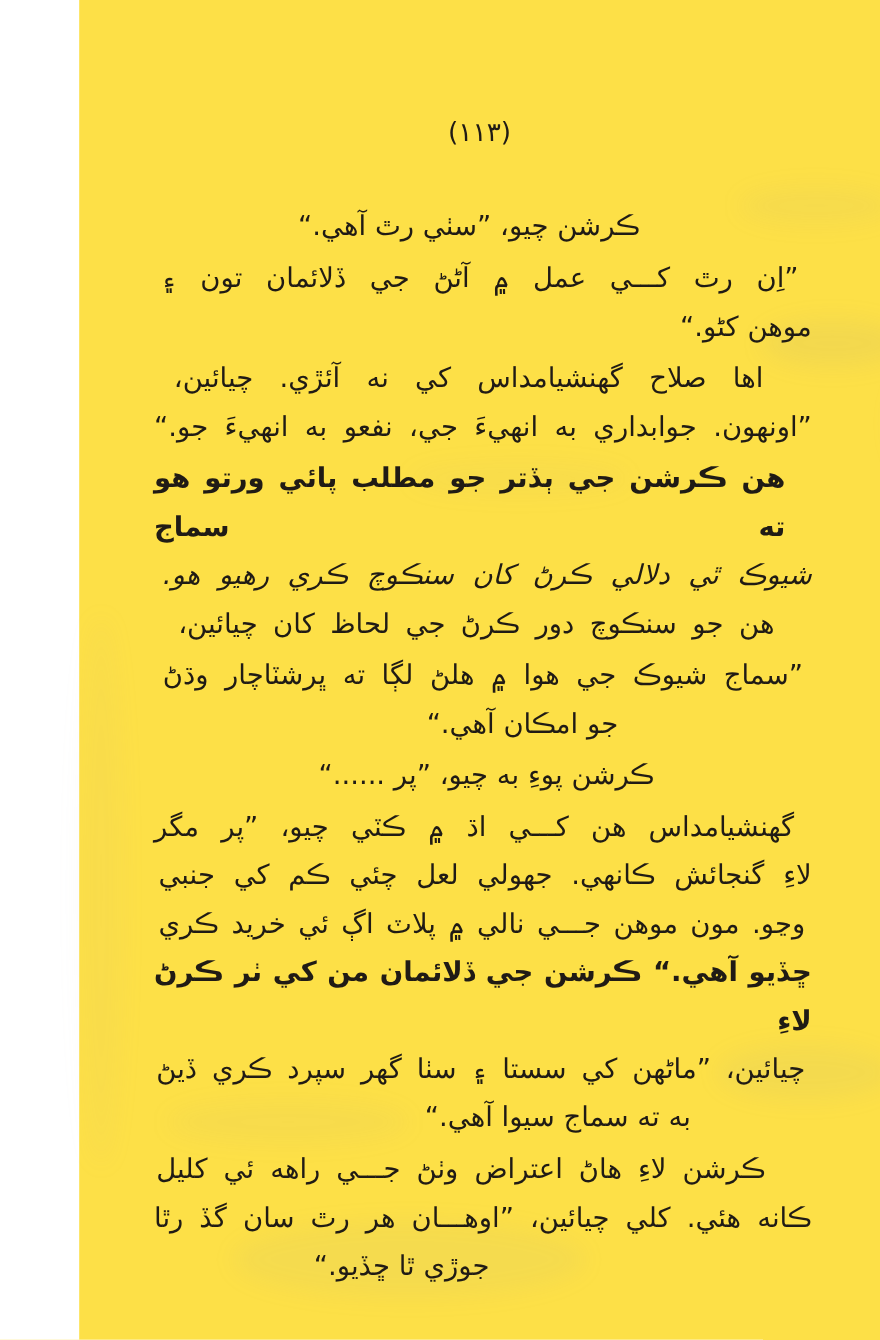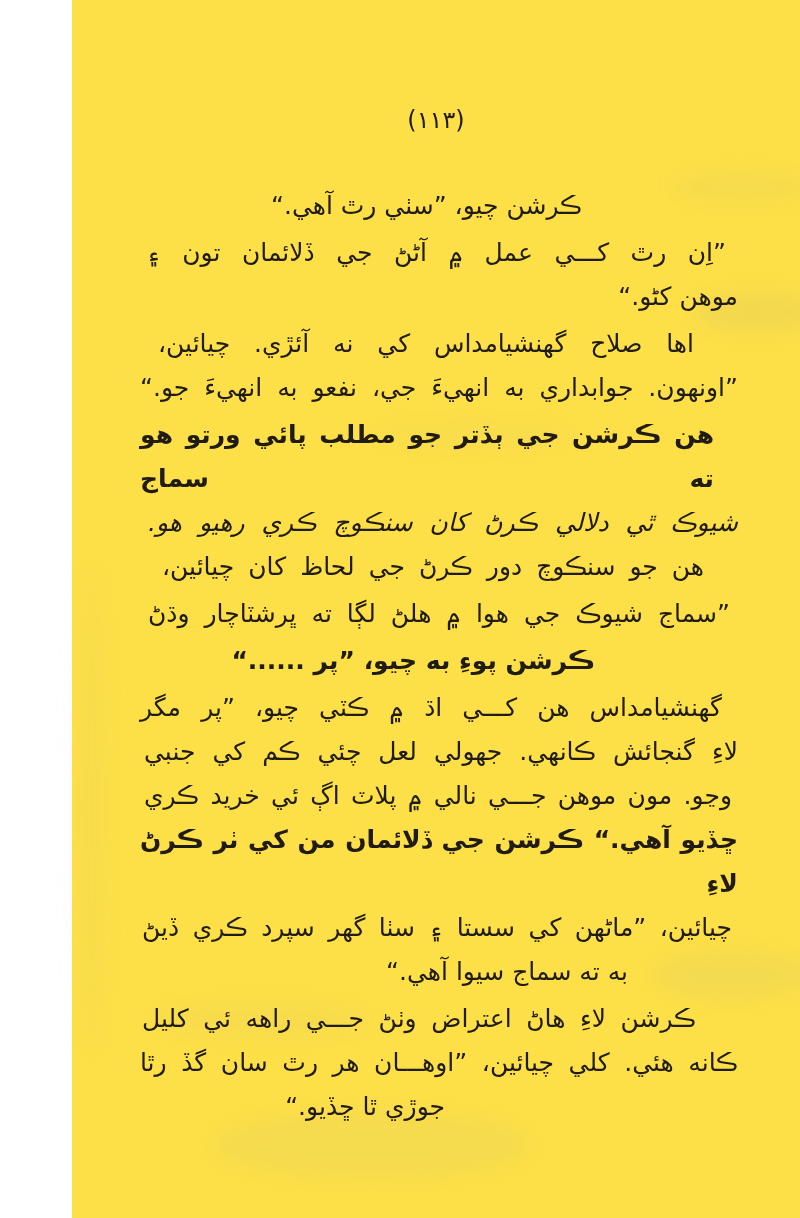--- a/index.html
+++ b/index.html
@@ -84,24 +84,25 @@
     </p>
 
     <p class="para">
       <span class="ln fl" style="padding-right:26px;padding-left:8px;font-weight:bold;">هن ڪرشن جي ٻڏتر جو مطلب پائي ورتو هو ته سماج</span>
       <span class="ln fl" style="padding-right:2px;padding-left:16px;font-style:italic;">شيوڪ ٿي دلالي ڪرڻ کان سنڪوچ ڪري رهيو هو.</span>
       <span class="ln fl" style="padding-right:36px;padding-left:30px;">هن جو سنڪوچ دور ڪرڻ جي لحاظ کان چيائين،</span>
     </p>
 
     <p class="para">
       <span class="ln fl" style="padding-right:10px;padding-left:16px;">”سماج شيوڪ جي هوا ۾ هلڻ لڳا ته ڀرشٽاچار وڌڻ</span>
+      <span class="ln rl" style="padding-right:178px;">جو امڪان آهي.“</span>
     </p>
 
     <p class="para">
-      <span class="ln rl" style="padding-right:145px;font-weight:bold;">ڪرشن پوءِ به چيو، ”پر ......“</span>
+      <span class="ln rl" style="padding-right:145px;">ڪرشن پوءِ به چيو، ”پر ......“</span>
     </p>
 
     <p class="para">
       <span class="ln fl" style="padding-right:18px;padding-left:8px;">گهنشيامداس هن کـــي اڌ ۾ ڪٽي چيو، ”پر مگر</span>
       <span class="ln fl" style="padding-right:2px;padding-left:12px;">لاءِ گنجائش ڪانهي. جهولي لعل چئي ڪم کي جنبي</span>
       <span class="ln fl" style="padding-right:8px;padding-left:12px;">وڃو. مون موهن جـــي نالي ۾ پلاٽ اڳ ئي خريد ڪري</span>
       <span class="ln fl" style="padding-right:2px;padding-left:8px;font-weight:bold;">ڇڏيو آهي.“ ڪرشن جي ڏلائمان من کي ٺر ڪرڻ لاءِ</span>
       <span class="ln fl" style="padding-right:8px;padding-left:10px;">چيائين، ”ماڻهن کي سستا ۽ سٺا گهر سپرد ڪري ڏيڻ</span>
       <span class="ln rl" style="padding-right:112px;">به ته سماج سيوا آهي.“</span>
     </p>

